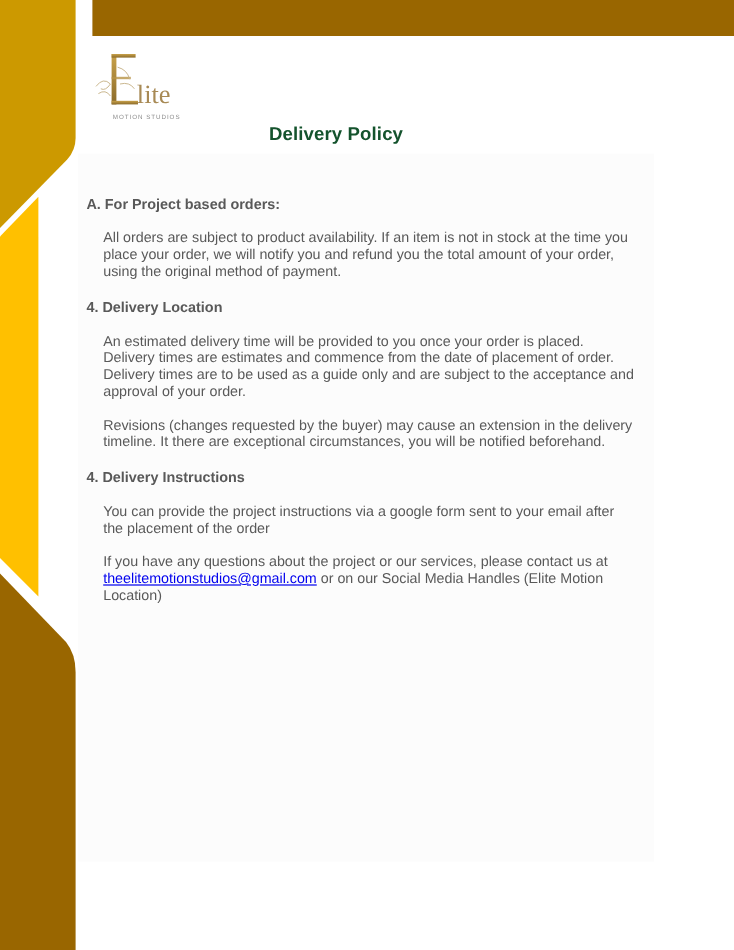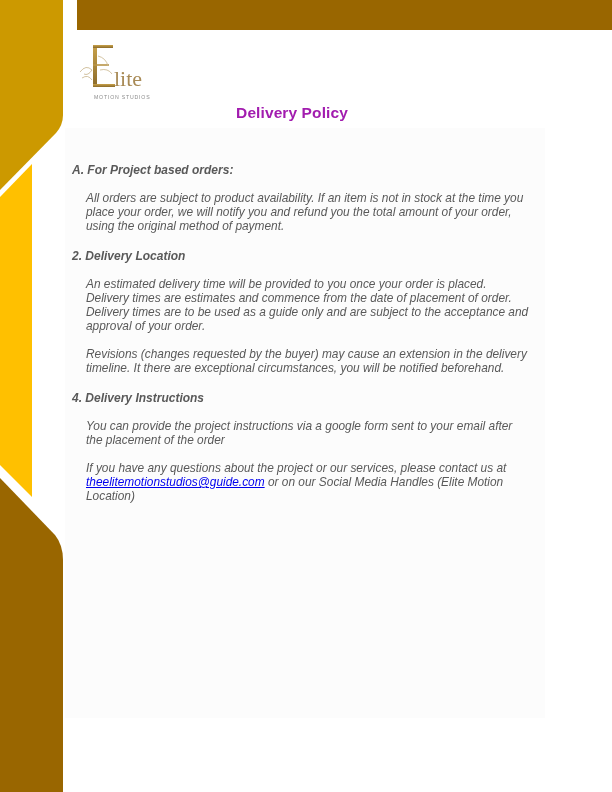--- a/index.html
+++ b/index.html
@@ -3,22 +3,22 @@
 <meta charset="utf-8">
 <style>
   html, body { margin:0; padding:0; }
   body { width:612px; height:792px; position:relative; background:#ffffff; overflow:hidden;
          font-family:"Liberation Sans", "DejaVu Sans", sans-serif; }
   .deco { position:absolute; left:0; top:0; }
   .top-bar { position:absolute; left:77px; top:0; width:535px; height:30px; }
   .panel { position:absolute; left:65px; top:128px; width:480px; height:590px; background:#fcfcfc; }
   .logo { position:absolute; left:78px; top:44px; width:95px; height:60px; }
   .title { position:absolute; left:0; width:560px; top:104px; text-align:center;
-           font-size:15.5px; font-weight:bold; color:#a21caf; letter-spacing:0.1px;margin-left:12px; }
-  .content { position:absolute; left:72px; top:163px; width:472px; color:#595959; font-size:11.9px; line-height:14px;font-style:italic; }
+           font-size:15.5px; font-weight:bold; color:#14532d; letter-spacing:0.1px; }
+  .content { position:absolute; left:72px; top:163px; width:472px; color:#595959; font-size:11.9px; line-height:14px; }
   .content h3 { margin:0; font-size:12px; font-weight:bold; color:#595959; }
   .content p { margin:14px; }
   .sp-head { margin-top:16px !important; }
   .sp-para { margin-top:14px !important; }
   a.email { color:#0000ee; text-decoration:underline; }
 </style>
 </head>
 <body>
 
 <svg class="deco" width="80" height="792" viewBox="0 0 80 792">
@@ -53,22 +53,22 @@
   <text x="16" y="55" font-family="Liberation Sans, sans-serif" font-size="5.2" fill="#8c8c8c" letter-spacing="0.8">MOTION STUDIOS</text>
 </svg>
 
 <div class="title">Delivery Policy</div>
 
 <div class="content">
   <h3>A. For Project based orders:</h3>
 
   <p class="sp-para">All orders are subject to product availability. If an item is not in stock at the time you place your order, we will notify you and refund you the total amount of your order, using the original method of payment.</p>
 
-  <h3 class="sp-head">2. Delivery Location</h3>
+  <h3 class="sp-head">4. Delivery Location</h3>
 
   <p class="sp-para">An estimated delivery time will be provided to you once your order is placed. Delivery times are estimates and commence from the date of placement of order. Delivery times are to be used as a guide only and are subject to the acceptance and approval of your order.</p>
   <p class="sp-para">Revisions (changes requested by the buyer) may cause an extension in the delivery timeline. It there are exceptional circumstances, you will be notified beforehand.</p>
 
   <h3 class="sp-head">4. Delivery Instructions</h3>
   <p class="sp-para">You can provide the project instructions via a google form sent to your email after the placement of the order</p>
 
-  <p class="sp-para"><span>If you have any questions about the project or our services, please contact us at </span><a class="email" href="#">theelitemotionstudios@guide.com</a><span> or on our Social Media Handles (Elite Motion Location)</span></p>
+  <p class="sp-para"><span>If you have any questions about the project or our services, please contact us at </span><a class="email" href="#">theelitemotionstudios@gmail.com</a><span> or on our Social Media Handles (Elite Motion Location)</span></p>
 </div>
 
 </body></html>

